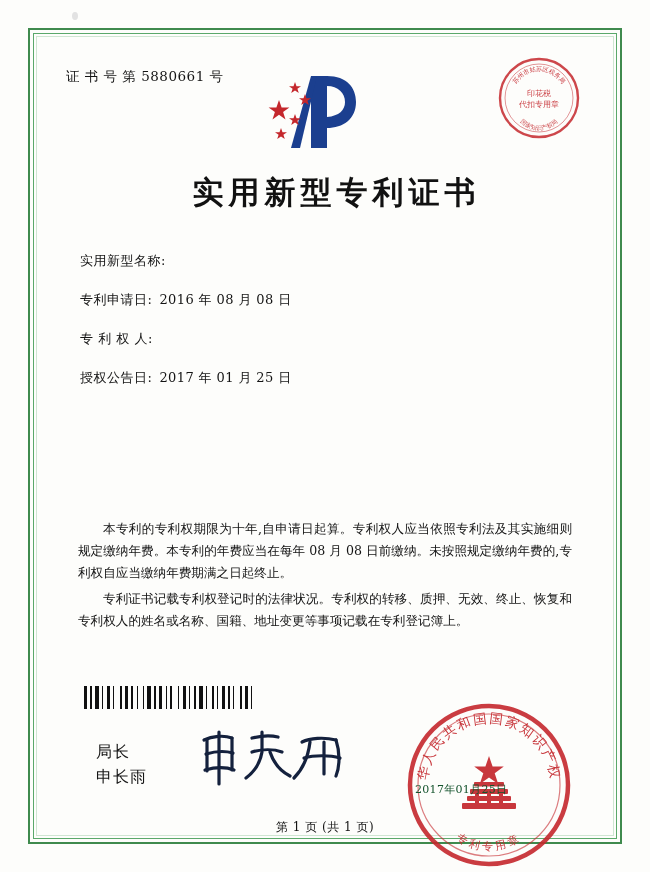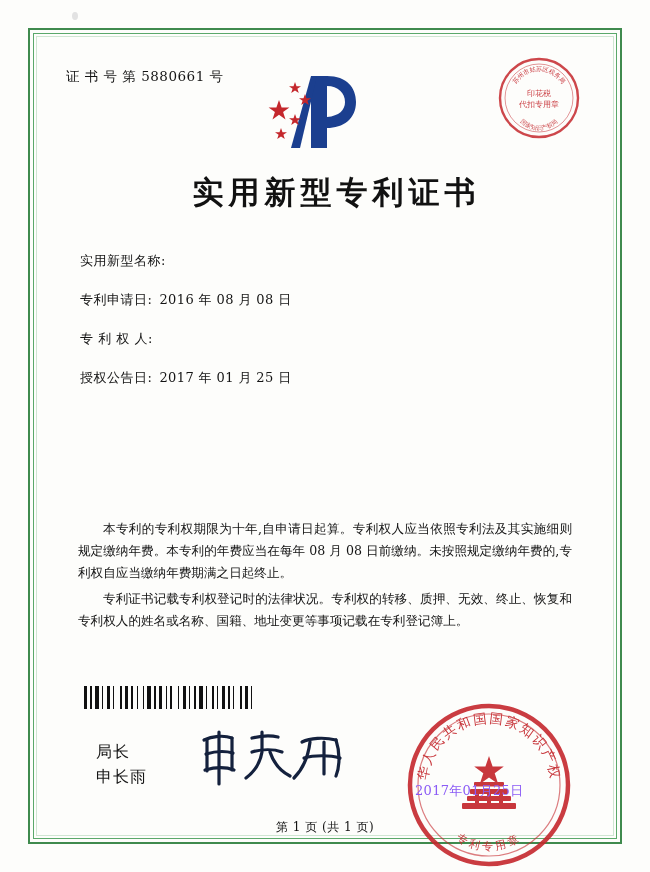--- a/index.html
+++ b/index.html
@@ -170,22 +170,22 @@
     top: 700px;
     width: 170px;
     height: 170px;
   }
   .seal svg { display: block; }
 
   .seal-date {
     position: absolute;
     left: 415px;
     top: 782px;
-    font-size: 13px;
-    color: #8b5cf6;
+    font-size: 11px;
+    color: #14532d;
     letter-spacing: 0.3px;
     font-family: "DejaVu Serif", "Liberation Serif", serif;
   }
 
   
   .footer {
     position: absolute;
     left: 0;
     right: 0;
     bottom: 36px;

